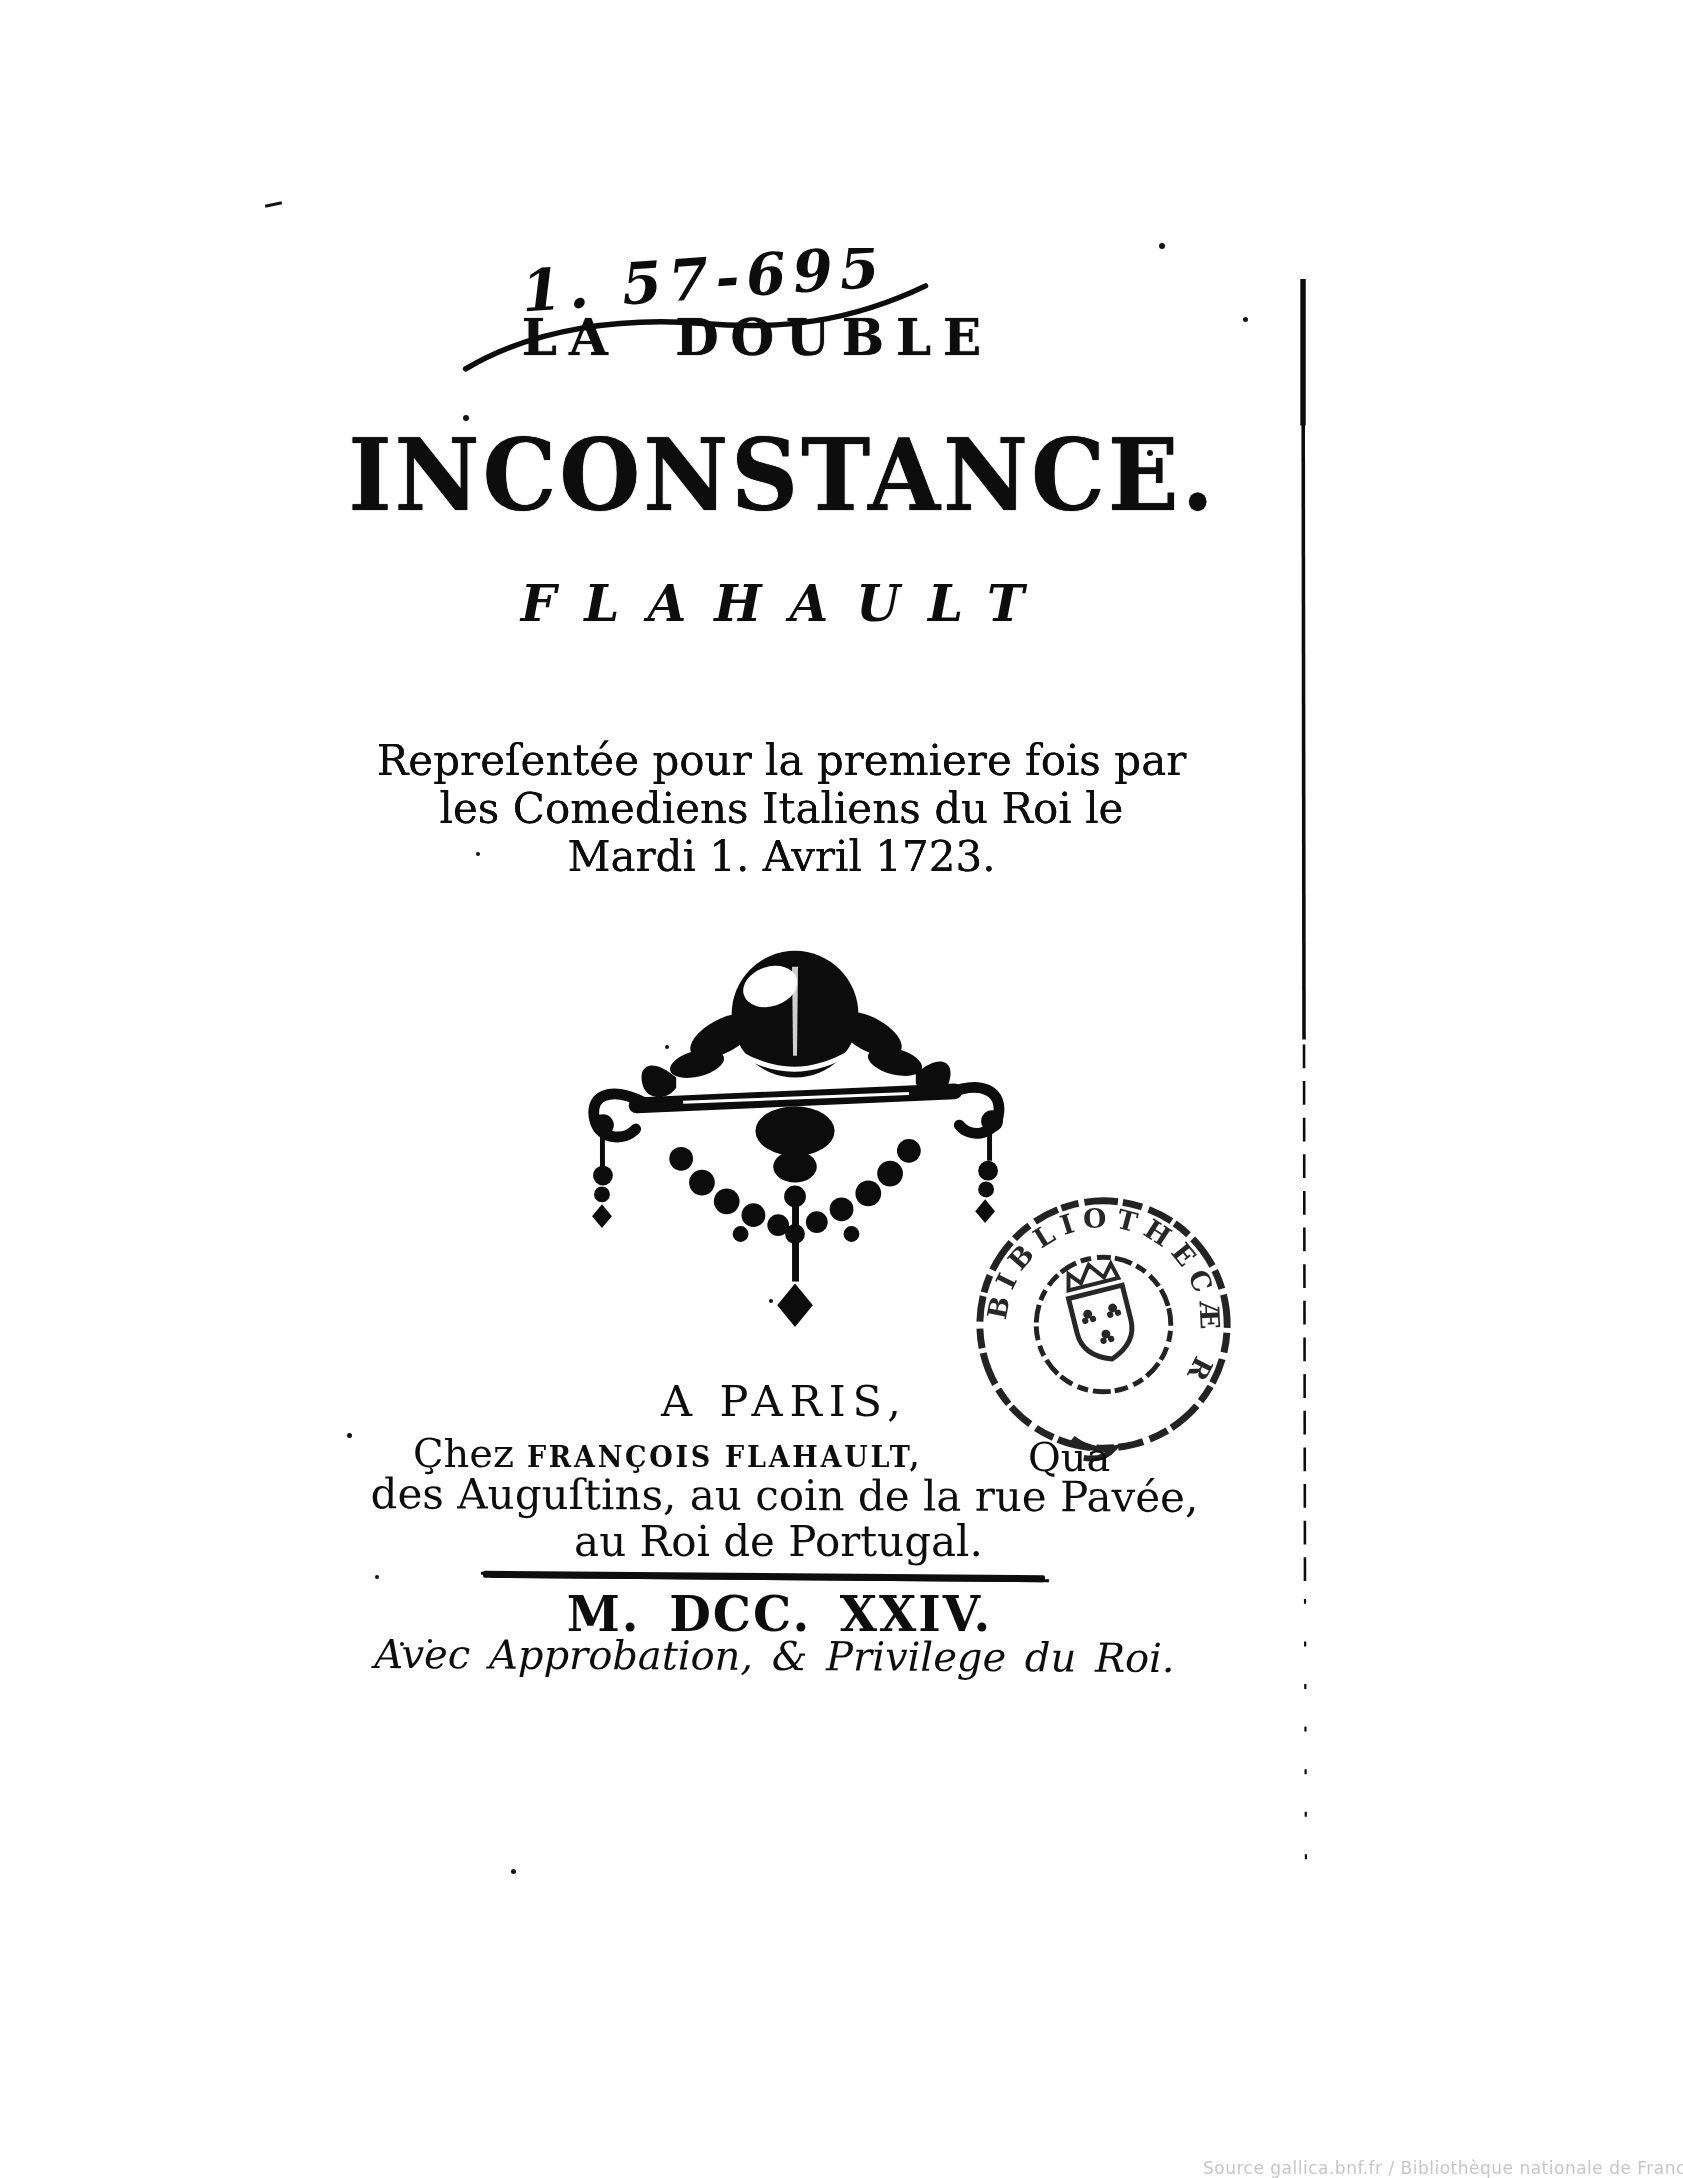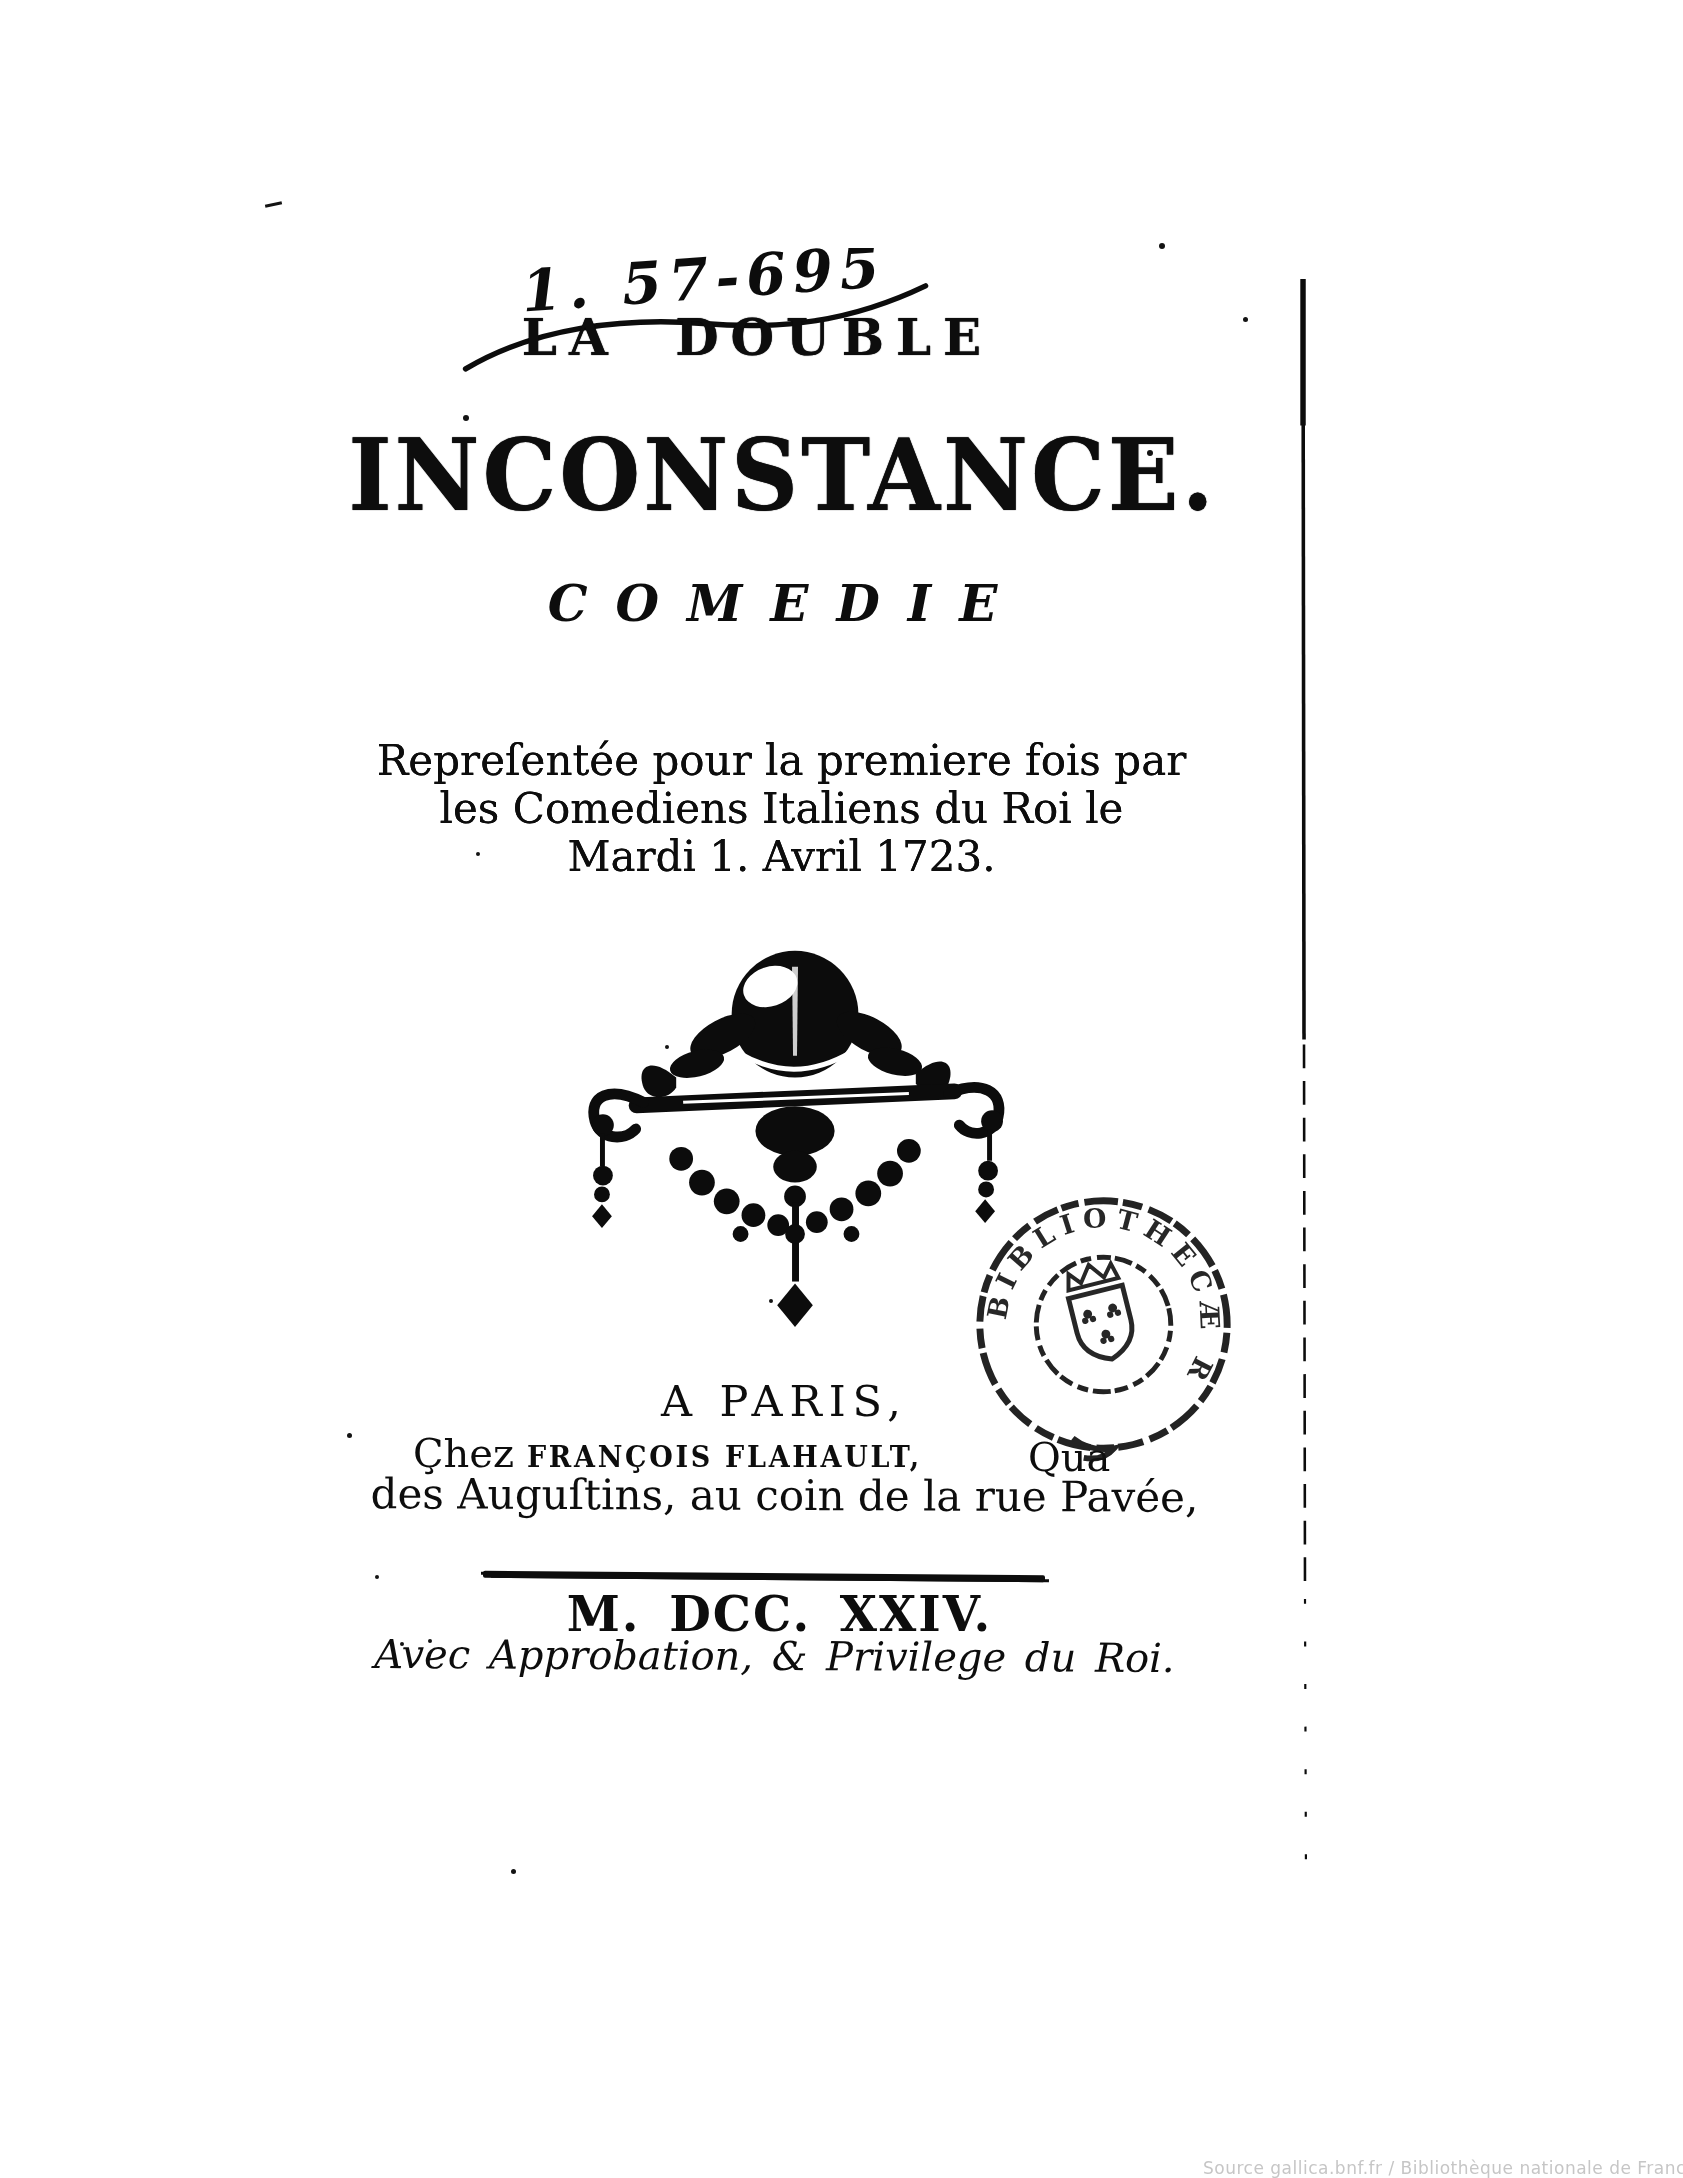--- a/index.html
+++ b/index.html
@@ -46,21 +46,21 @@
 
 <div class="page">
 
   <svg class="abs" style="left:426px; top:248px;" width="554" height="139" viewBox="0 0 560 140">
     <path d="M 40 122 C 110 80, 200 70, 280 76 C 360 83, 430 74, 505 38" fill="none" stroke="#0c0c0c" stroke-width="5.5" stroke-linecap="round"></path>
     <text x="98" y="64" font-size="58" font-style="italic" font-weight="bold" letter-spacing="7" fill="#0c0c0c" transform="rotate(-4 98 64)">1. 57-695</text>
   </svg>
 
   <div class="abs ctr title-1">LA DOUBLE</div>
   <div class="abs ctr title-2">INCONSTANCE.</div>
-  <div class="abs ctr genre">COMEDIE</div>
+  <div class="abs ctr genre">FLAHAULT</div>
 
   <div class="abs ctr note">
     <div>Repreſentée pour la premiere fois par</div>
     <div>les Comediens Italiens du Roi le</div>
     <div>Mardi 1. Avril 1723.</div>
   </div>
 
   <svg class="abs" style="left:582px; top:937px;" width="430" height="398" viewBox="0 0 434 402" fill="#0c0c0c">
     <g>
       <circle cx="215" cy="78" r="64"></circle>
@@ -153,20 +153,21 @@
             <circle cx="4" cy="16" r="3.2"></circle>
         </g>
       </g>
       <path d="M -58 104 Q -44 122 -20 124 Q -34 134 -52 126" fill="none" stroke="#111111" stroke-width="6"></path>
     </g>
   </svg>
 
   <div class="abs ctr city">A PARIS,</div>
   <div class="abs chezline"><span>Çhez</span>&nbsp;<span class="pubcaps">FRANÇOIS FLAHAULT,</span></div>
   <div class="abs ctr addr2">des Auguſtins, au coin de la rue Pavée,</div>
+  <div class="abs ctr addr3">au Roi de Portugal.</div>
 
   <div class="abs rule"></div>
   <div class="abs ctr year">M. DCC. XXIV.</div>
   <div class="abs ctr priv">Avec Approbation, &amp; Privilege du Roi.</div>
 
   <svg class="abs" style="left:1287px; top:277px;" width="36" height="1614" viewBox="0 0 36 1630">
     <line x1="16" y1="5" x2="17" y2="770" stroke="#0c0c0c" stroke-width="3.6"></line>
     <line x1="16" y1="2" x2="16" y2="150" stroke="#0c0c0c" stroke-width="5.5"></line>
     <line x1="17" y1="775" x2="18" y2="1330" stroke="#0c0c0c" stroke-width="2.6" stroke-dasharray="24 13"></line>
     <line x1="18" y1="1335" x2="19" y2="1620" stroke="#0c0c0c" stroke-width="2.2" stroke-dasharray="5 38"></line>

